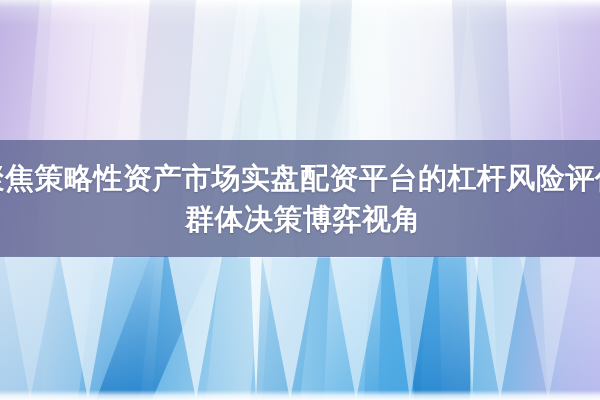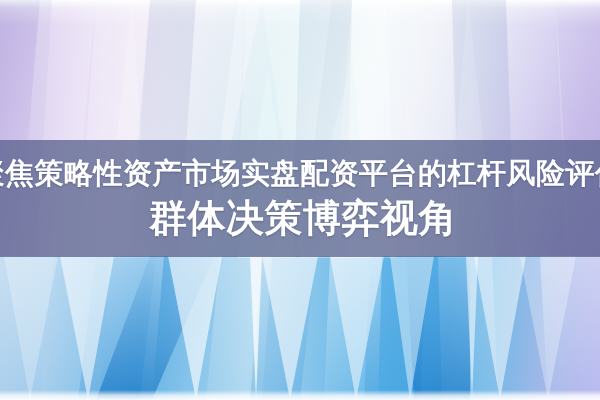--- a/index.html
+++ b/index.html
@@ -86,21 +86,21 @@
   #title-band .tline {
     color: #ffffff;
     font-weight: bold;
     letter-spacing: 0.5px;
     white-space: nowrap;
     text-align: center;
     line-height: 1.18;
     text-shadow: 0 1px 2px rgba(40,46,80,0.35);
   }
   #title-band .tline.l1 { font-size: 29px; }
-  #title-band .tline.l2 { font-size: 38px; margin-top: 6px; margin-left: 6px; }
+  #title-band .tline.l2 { font-size: 29px; margin-top: 6px; margin-left: 6px; }
 
   
   .bottom-fade {
     position: absolute;
     left: 0;
     bottom: 0;
     width: 600px;
     height: 10px;
     background: linear-gradient(180deg, rgba(255,255,255,0) 0%, rgba(255,255,255,0.75) 55%, rgba(255,255,255,0.96) 100%);
   }

